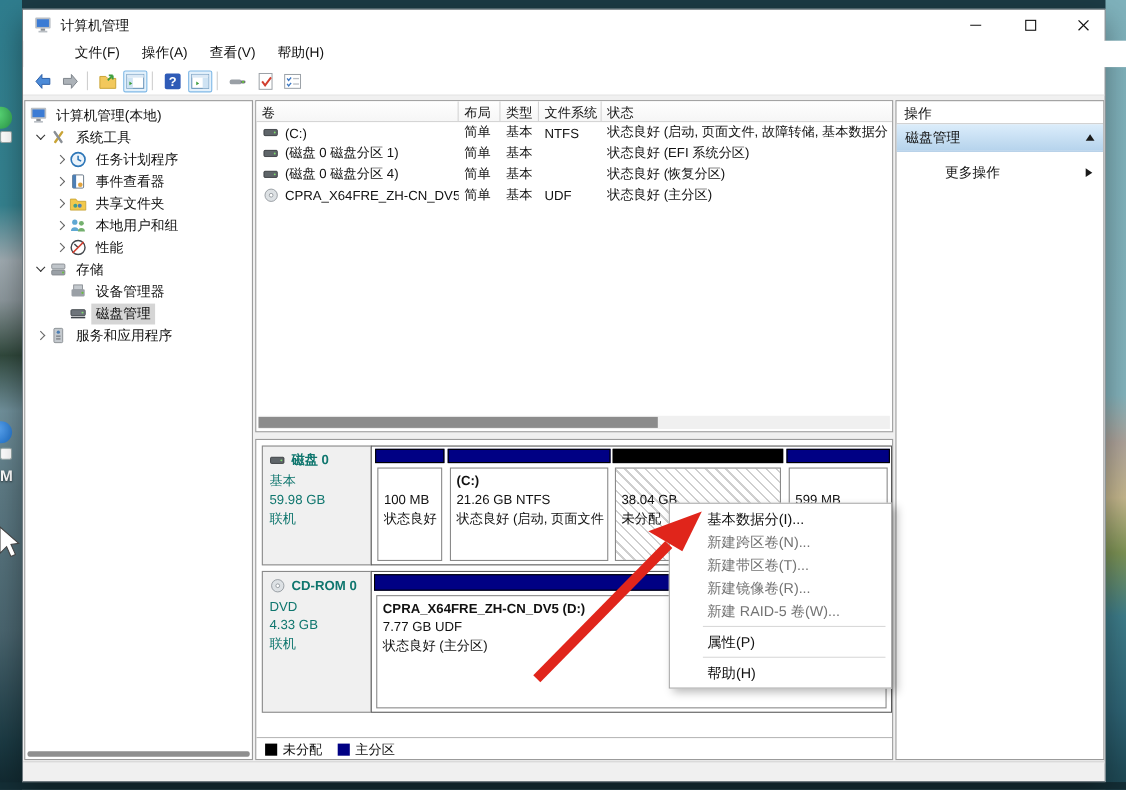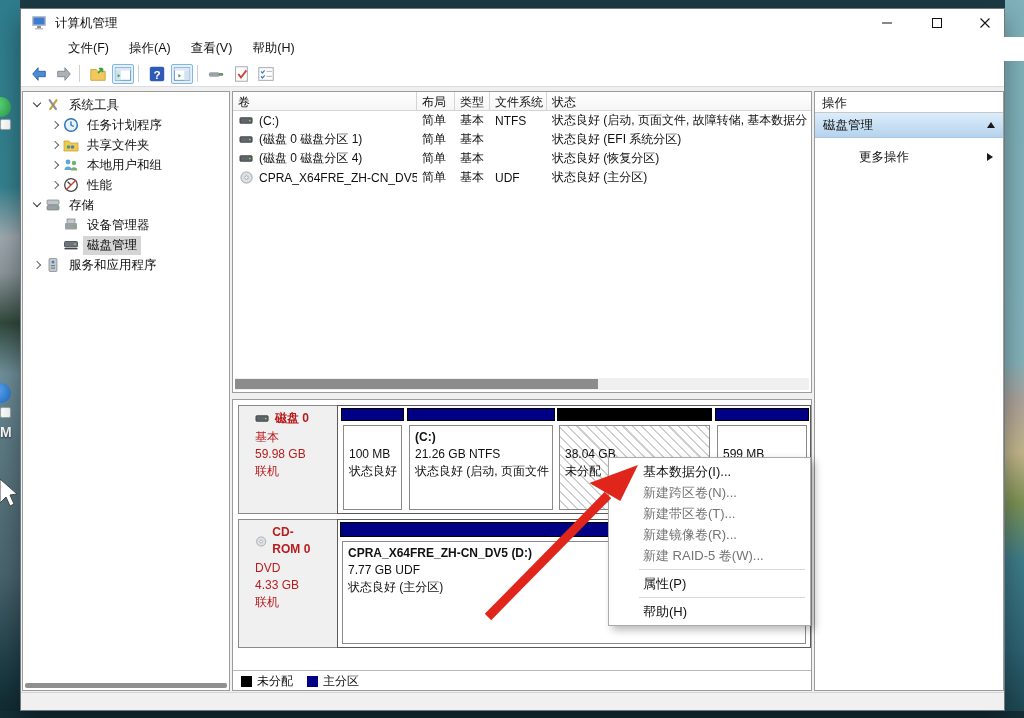--- a/index.html
+++ b/index.html
@@ -61,21 +61,21 @@
   .vl-row{display:flex;height:19px;align-items:center;font-size:12px;color:#111;white-space:nowrap;}
   .c-name{width:184px;flex:0 0 184px;display:flex;align-items:center;overflow:hidden;}
   .c-layout{width:38px;flex:0 0 38px;padding-left:5px;box-sizing:border-box;}
   .c-type{width:35px;flex:0 0 35px;padding-left:5px;box-sizing:border-box;}
   .c-fs{width:57px;flex:0 0 57px;padding-left:5px;box-sizing:border-box;}
   .c-status{flex:1;padding-left:5px;overflow:hidden;}
   .vico{width:15px;height:15px;flex:0 0 15px;margin:0 5px 0 6px;}
   #vl-hscroll-track{left:2px;bottom:2px;right:2px;height:12px;background:#F0F0F0;}
   #vl-hscroll-thumb{left:0;top:1px;width:363px;height:10px;background:#8C8C8C;}
   
-  .gv-headbox{background:#F0F0F0;border:1px solid #8A8A8A;box-sizing:border-box;padding:4px 16px;font-size:12px;line-height:17px;color:#b91c1c;}
+  .gv-headbox{background:#F0F0F0;border:1px solid #8A8A8A;box-sizing:border-box;padding:4px 6px;font-size:12px;line-height:17px;color:#0f766e;}
   .gv-title{display:flex;align-items:center;font-weight:bold;font-size:12px;margin-bottom:2px;}
   .gv-title svg{margin-right:5px;}
   .part-strip{border:1px solid #5A5A5A;background:#fff;box-sizing:border-box;}
   .pcell{position:absolute;top:2px;bottom:2px;}
   .pbar{height:13px;border:1px solid #000;box-sizing:border-box;}
   .pbar.primary{background:#000084;}
   .pbar.unallocated{background:#000;}
   .pbody{position:absolute;left:2px;right:2px;top:17px;bottom:1px;background:#fff;border:1px solid #8A8A8A;
     padding:3px 5px;font-size:12px;line-height:17px;color:#111;overflow:hidden;white-space:nowrap;box-sizing:border-box;}
   .pbody.hatch{background:repeating-linear-gradient(45deg,#fff 0 5px,#CFCFCF 5px 6.5px);}
@@ -217,35 +217,53 @@
         <rect x="10.5" y="6.5" width="6" height="1.3" fill="#B9BEC4"></rect>
         <rect x="10.5" y="12" width="6" height="1.3" fill="#B9BEC4"></rect>
         </svg>
     </div>
   </div>
 
   <div class="abs" id="content">
 
     <div class="abs panel" id="tree-panel">
       <div class="pad"></div>
+      <div class="ti lv0">
+        <svg class="tico" viewBox="0 0 16 16">
+          <rect x="1" y="1" width="14" height="10" rx="1" fill="#B9BEC4"></rect>
+            <rect x="2.5" y="2.5" width="11" height="7" fill="#3B7BD4"></rect>
+          <rect x="6" y="11" width="4" height="2" fill="#8A8F95"></rect>
+            <rect x="4" y="13" width="8" height="1.5" fill="#B9BEC4"></rect>
+          </svg>
+        <span class="tlabel">计算机管理(本地)</span>
+      </div>
       <div class="ti lv1">
         <span class="chev expanded"></span>
         <svg class="tico" viewBox="0 0 16 16">
           <rect x="7" y="1" width="2.2" height="13" rx="1" fill="#C9A436" transform="rotate(35 8 8)"></rect>
           <rect x="7" y="1" width="2.2" height="13" rx="1" fill="#8A8F95" transform="rotate(-35 8 8)"></rect>
           </svg>
         <span class="tlabel">系统工具</span>
       </div>
       <div class="ti lv2">
         <span class="chev collapsed"></span>
         <svg class="tico" viewBox="0 0 16 16">
           <circle cx="8" cy="8" r="6.3" fill="#EAF3FB" stroke="#2E77B8" stroke-width="1.5"></circle>
           <path d="M8 4.5 V8 L10.8 9.5" stroke="#2E77B8" stroke-width="1.4" fill="none"></path>
           </svg>
         <span class="tlabel">任务计划程序</span>
+      </div>
+      <div class="ti lv2">
+        <span class="chev collapsed"></span>
+        <svg class="tico" viewBox="0 0 16 16">
+          <rect x="3" y="2" width="10" height="12" rx="1" fill="#fff" stroke="#5A6B7C" stroke-width=".8"></rect>
+          <rect x="3" y="2" width="3.2" height="12" fill="#4D7FB5"></rect>
+          <circle cx="10" cy="11" r="2.1" fill="#E2A33C"></circle>
+          </svg>
+        <span class="tlabel">事件查看器</span>
       </div>
       <div class="ti lv2">
         <span class="chev collapsed"></span>
         <svg class="tico" viewBox="0 0 16 16">
           <path d="M1 4 h5 l1.5 2 H15 v8 H1 Z" fill="#F2C94C" stroke="#C9A436" stroke-width=".8"></path>
           <circle cx="5.5" cy="10" r="1.8" fill="#3E9E8E"></circle>
             <circle cx="9.5" cy="10" r="1.8" fill="#4D7FB5"></circle>
           </svg>
         <span class="tlabel">共享文件夹</span>
       </div>

